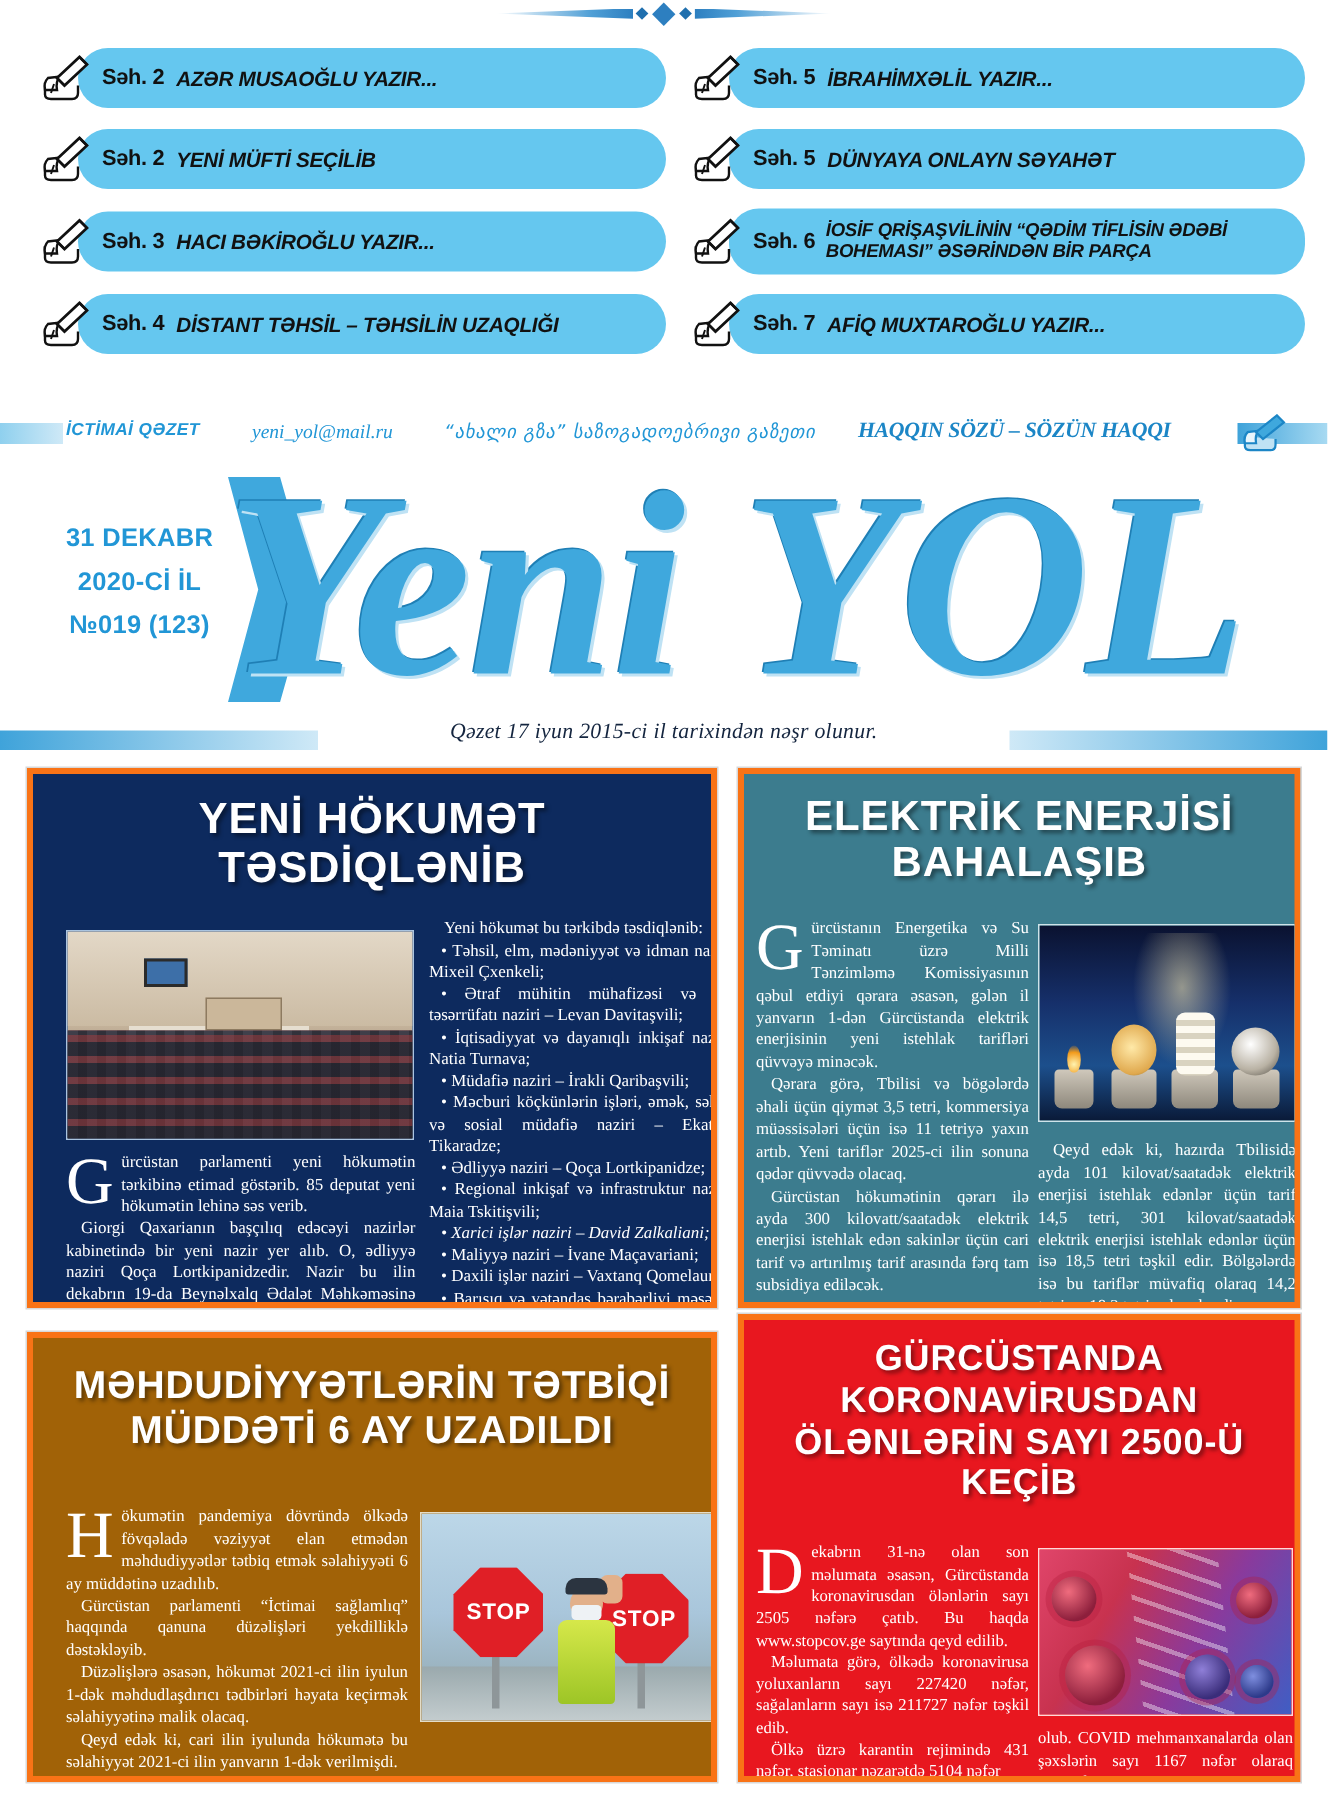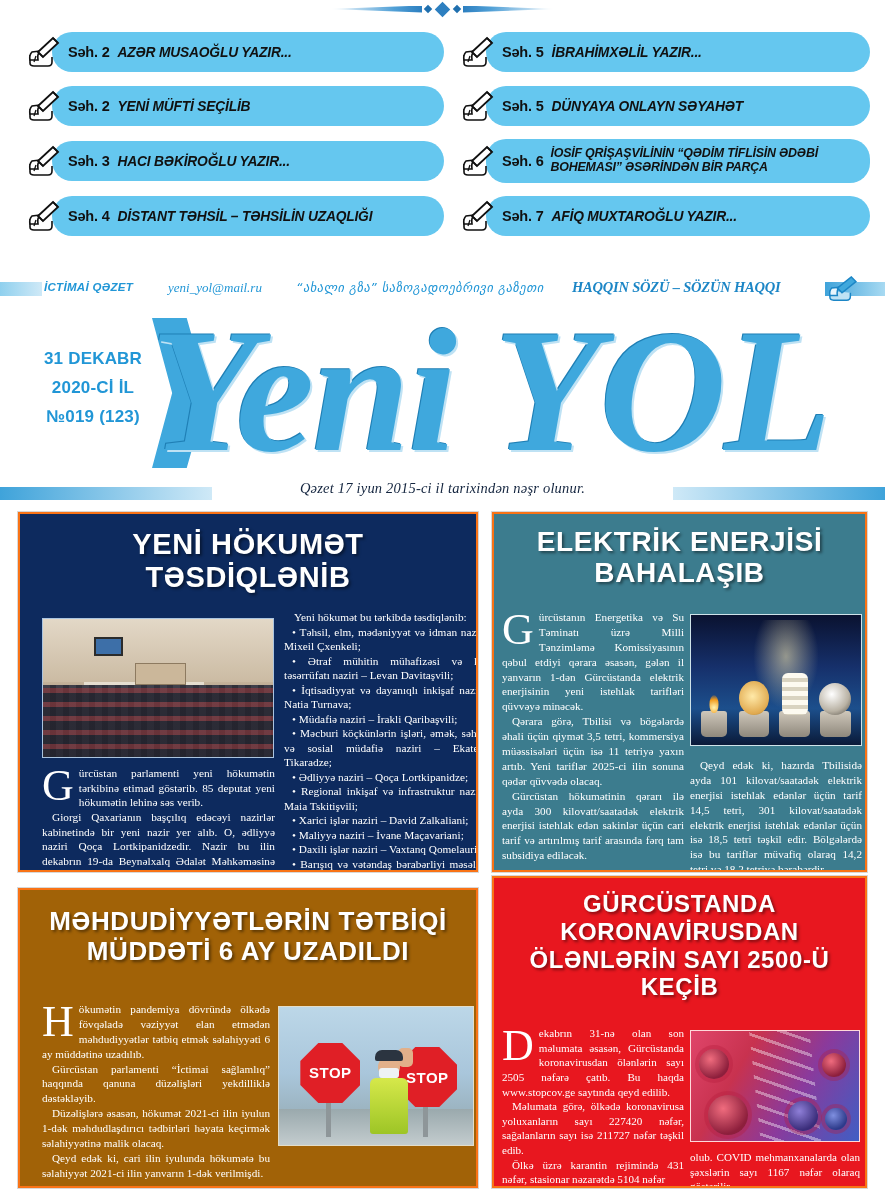--- a/index.html
+++ b/index.html
@@ -83,21 +83,21 @@
     position:absolute; left:0; top:480px; width:885px; text-align:center;
     font-family:"Liberation Serif", serif; font-style:italic; font-size:14.5px;
     color:#14253f; letter-spacing:0.2px;
   }
   .mast-bar-l { position:absolute; left:0; top:487px; width:212px; height:13px;
      background:linear-gradient(90deg,#3fa3da 0%, #cfe9f7 100%); }
   .mast-bar-r { position:absolute; right:0; top:487px; width:212px; height:13px;
      background:linear-gradient(270deg,#3fa3da 0%, #cfe9f7 100%); }
 
   
-  .art { position:absolute; border:2px solid #f97316; outline:1px solid #d8d8d8; overflow:hidden; }
+  .art { position:absolute; border:4px solid #f97316; outline:1px solid #d8d8d8; overflow:hidden; }
   .art-hd {
     text-align:center; font-weight:bold; color:#ffffff;
     text-shadow: 2px 2px 3px rgba(0,0,0,0.45);
     letter-spacing:0.6px;
   }
   .art p { margin:0; color:#ffffff; text-align:justify;
     font-family:"Liberation Serif", serif; }
 
   
   #art-gov { left:18px; top:512px; width:460px; height:360px; background:#0d2a5e; }
@@ -415,21 +415,21 @@
 
     <div class="a1-right">
       <p style="text-indent:10px;">Yeni hökumət bu tərkibdə təsdiqlənib:</p>
       <p style="text-indent:8px;">• Təhsil, elm, mədəniyyət və idman naziri – Mixeil Çxenkeli;</p>
       <p style="text-indent:8px;">• Ətraf mühitin mühafizəsi və kənd təsərrüfatı naziri – Levan Davitaşvili;</p>
       <p style="text-indent:8px;">• İqtisadiyyat və dayanıqlı inkişaf naziri – Natia Turnava;</p>
       <p style="text-indent:8px;">• Müdafiə naziri – İrakli Qaribaşvili;</p>
       <p style="text-indent:8px;">• Məcburi köçkünlərin işləri, əmək, səhiyyə və sosial müdafiə naziri – Ekaterina Tikaradze;</p>
       <p style="text-indent:8px;">• Ədliyyə naziri – Qoça Lortkipanidze;</p>
       <p style="text-indent:8px;">• Regional inkişaf və infrastruktur naziri – Maia Tskitişvili;</p>
-      <p style="text-indent:8px;">• Xarici işlər naziri – David Zalkaliani;</p>
+      <p style="text-indent:8px;font-style:italic;">• Xarici işlər naziri – David Zalkaliani;</p>
       <p style="text-indent:8px;">• Maliyyə naziri – İvane Maçavariani;</p>
       <p style="text-indent:8px;">• Daxili işlər naziri – Vaxtanq Qomelauri;</p>
       <p style="text-indent:8px;">• Barışıq və vətəndaş bərabərliyi məsələləri üzrə dövlət naziri – Tea Axvlediani.</p>
     </div>
   </div>
 
   <div class="art" id="art-el">
     <div class="art-hd">ELEKTRİK ENERJİSİ BAHALAŞIB</div>
 
     <div class="a2-photo">

